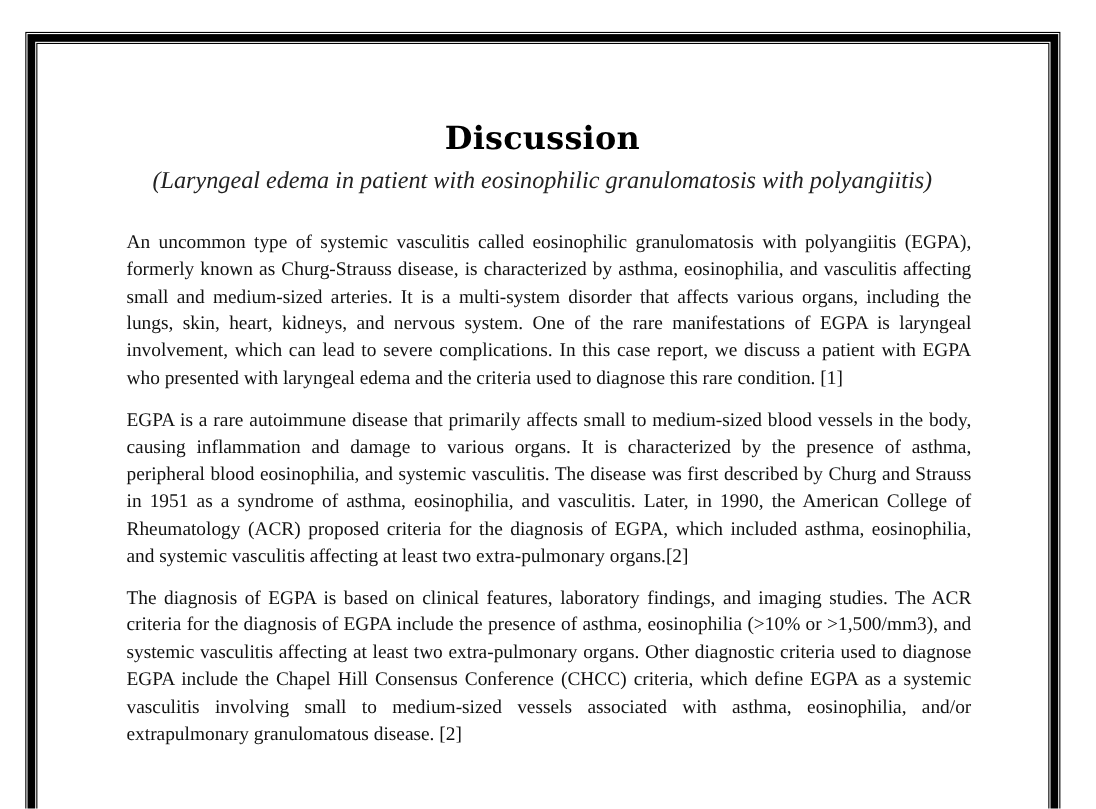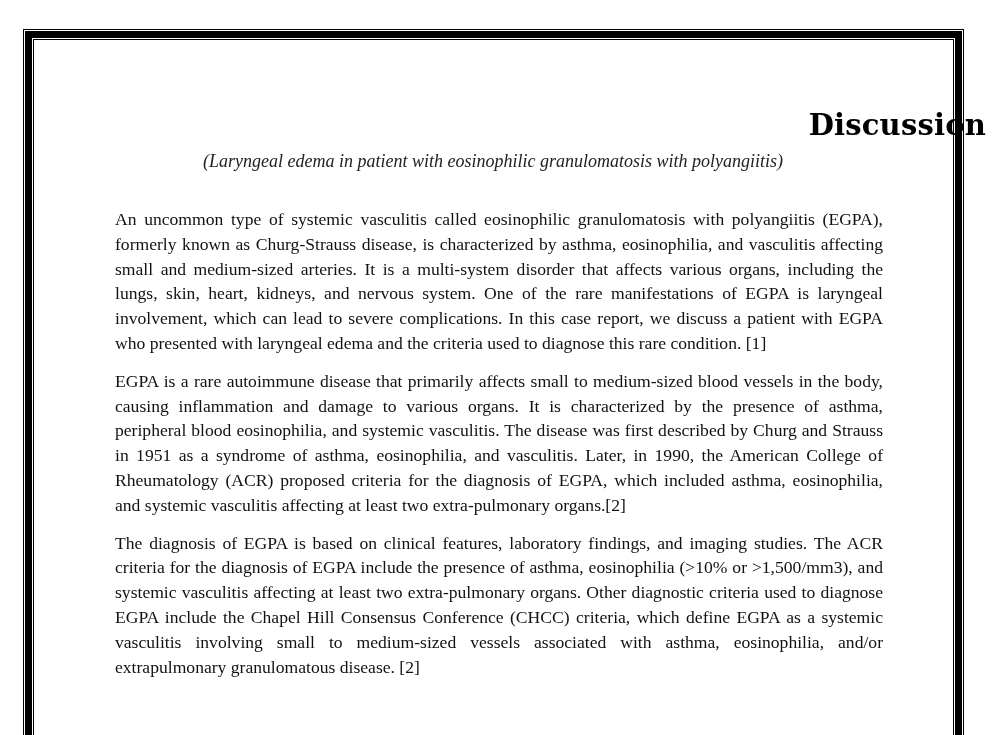--- a/index.html
+++ b/index.html
@@ -1,24 +1,24 @@
 <!DOCTYPE html>
 <html><head>
 <meta charset="utf-8">
 <style>
   html, body { margin:0; padding:0; background:#ffffff; }
   body { width:996px; height:735px; position:relative; overflow:hidden; }
   .frame-outer { position:absolute; left:23px; top:29px; width:941px; height:720px; border:1px solid #000; box-sizing:border-box; }
   .frame-thick { position:absolute; left:25px; top:31px; width:937px; height:716px; border:7px solid #000; box-sizing:border-box; }
   .frame-inner { position:absolute; left:33px; top:39px; width:921px; height:700px; border:1px solid #000; box-sizing:border-box; }
   .page { position:absolute; left:0; top:0; width:996px; height:735px; }
-  .title { position:absolute; left:0; width:986px; top:108px; text-align:right;
+  .title { position:absolute; left:0; width:986px; top:108px; text-align:center;
     font-family:"DejaVu Serif", serif; font-weight:bold; font-size:29px; color:#000; letter-spacing:0.2px; }
   .subtitle { position:absolute; left:0; width:986px; top:151px; text-align:center;
-    font-family:"Liberation Serif", serif; font-style:italic; font-size:18px; color:#222; }
+    font-family:"Liberation Serif", serif; font-style:italic; font-size:22px; color:#222; }
   .body { position:absolute; left:103px; width:780px; top:207px;
     font-family:"Liberation Serif", serif; font-size:17.6px; line-height:24.8px; color:#111; text-align:justify; }
   .body p { margin:0 0 13px 12px; }
 </style>
 </head>
 <body>
 
 <div class="page">
   <div class="frame-outer"></div>
   <div class="frame-thick"></div>

